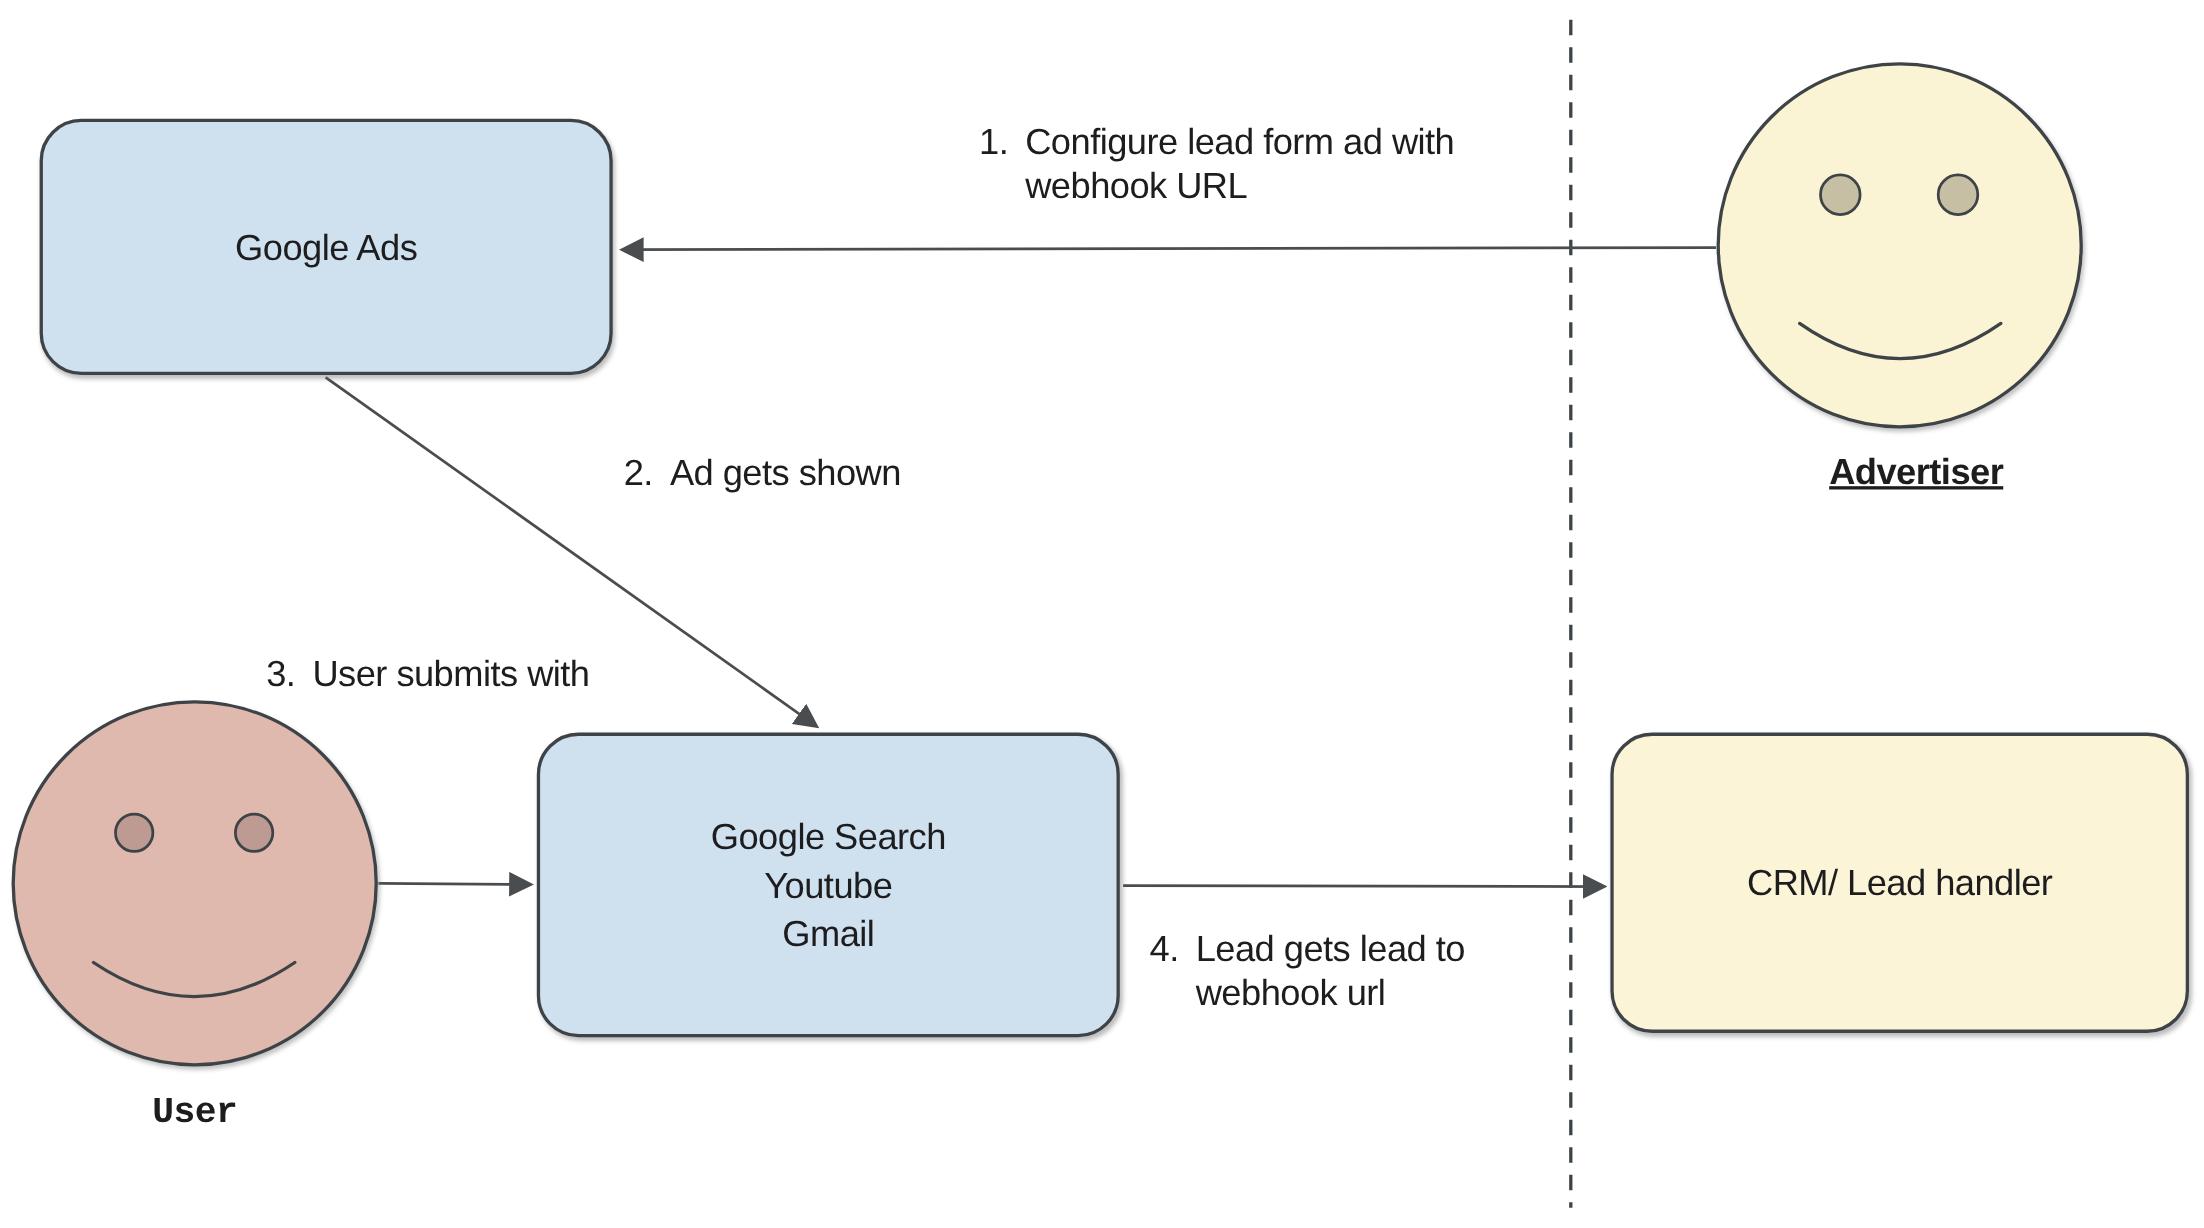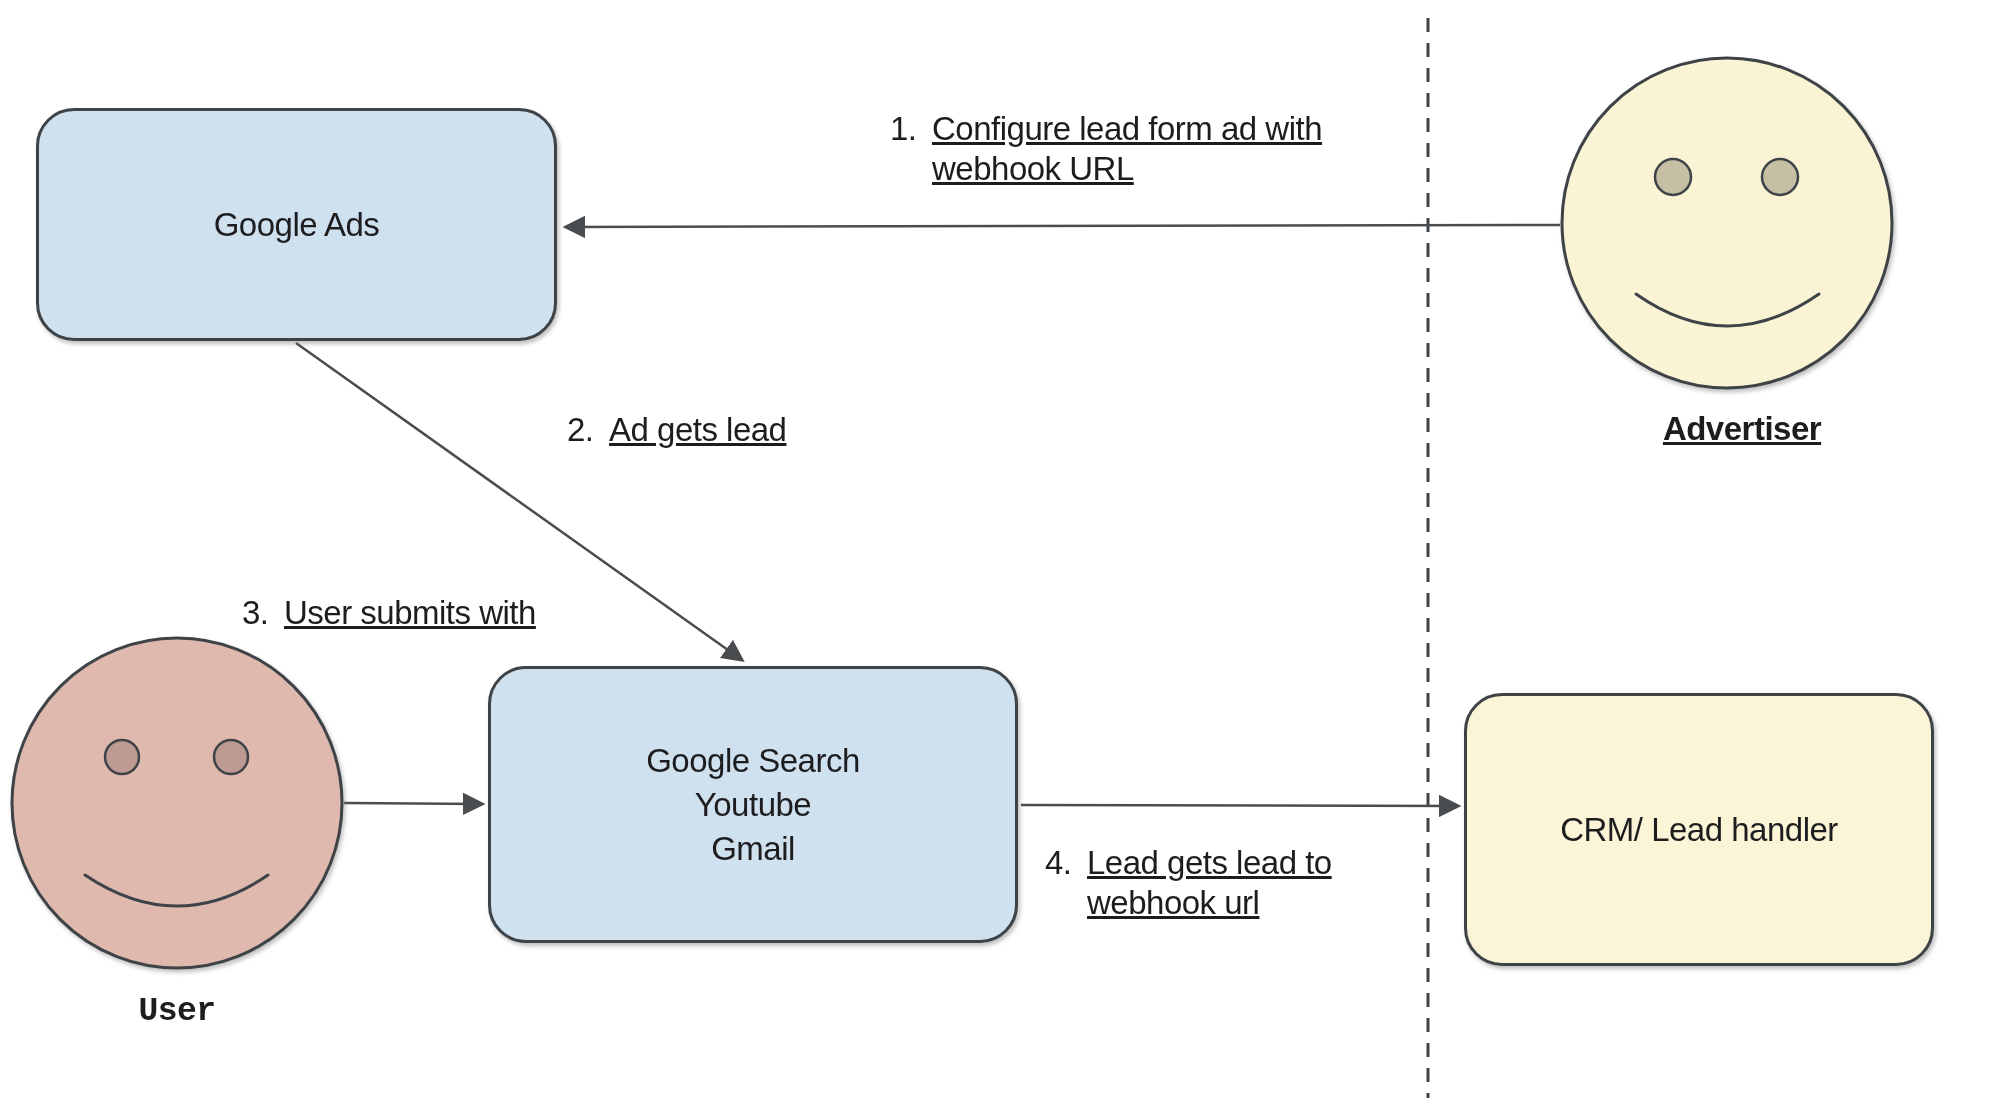--- a/index.html
+++ b/index.html
@@ -29,21 +29,21 @@
     font-size: 33px;
     letter-spacing: -0.5px;
     box-shadow: 2px 3px 4px rgba(110,110,110,0.45);
     box-sizing: border-box;
   }
   .node-blue   { background: #cfe0ef; }
   .node-yellow { background: #fbf4d6; }
   .node .line  { line-height: 44px; }
   #google-ads-node { left: 36px;   top: 108px; width: 521px; height: 233px; }
   #platforms-node  { left: 488px;  top: 666px; width: 530px; height: 277px; }
-  #crm-node        { left: 1464px; top: 693px; width: 470px; height: 273px; }
+  #crm-node        { left: 1464px; top: 666px; width: 526px; height: 273px; }
 
   .actor-label {
     position: absolute;
     transform: translateX(-50%);
     font-size: 33px;
     font-weight: bold;
     letter-spacing: -0.5px;
     white-space: nowrap;
   }
   #advertiser-label { left: 1742px; top: 410px; text-decoration: underline; }
@@ -51,21 +51,21 @@
 
   .note {
     position: absolute;
     display: flex;
     font-size: 33px;
     line-height: 40px;
     letter-spacing: -0.5px;
     white-space: nowrap;
   }
   .note .num { flex: none; width: 42px; }
-  .note .note-lines { display: flex; flex-direction: column; text-decoration: underline; }
+  .note .note-lines { display: flex; flex-direction: column; }
   #annotation-1 { left: 890px;  top: 109px; }
   #annotation-2 { left: 567px;  top: 410px; }
   #annotation-3 { left: 242px;  top: 593px; }
   #annotation-4 { left: 1045px; top: 843px; }
 
   .face-circle { filter: drop-shadow(2px 3px 2px rgba(120,120,120,0.45)); }
 </style>
 </head>
 <body>
 
@@ -124,21 +124,21 @@
     <span class="num">1.</span>
     <span class="note-lines">
       <span>Configure lead form ad with</span>
       <span>webhook URL</span>
     </span>
   </div>
 
   <div class="note" id="annotation-2">
     <span class="num">2.</span>
     <span class="note-lines">
-      <span>Ad gets lead</span>
+      <span>Ad gets shown</span>
     </span>
   </div>
 
   <div class="note" id="annotation-3">
     <span class="num">3.</span>
     <span class="note-lines">
       <span>User submits with</span>
     </span>
   </div>
 

